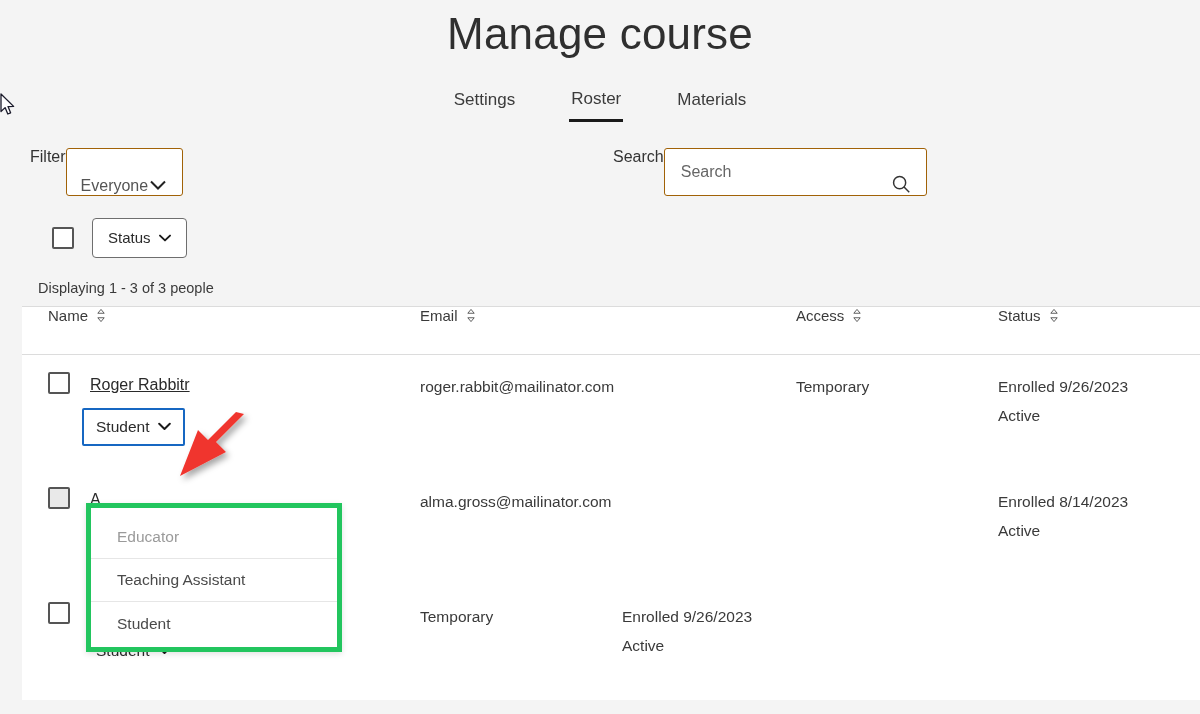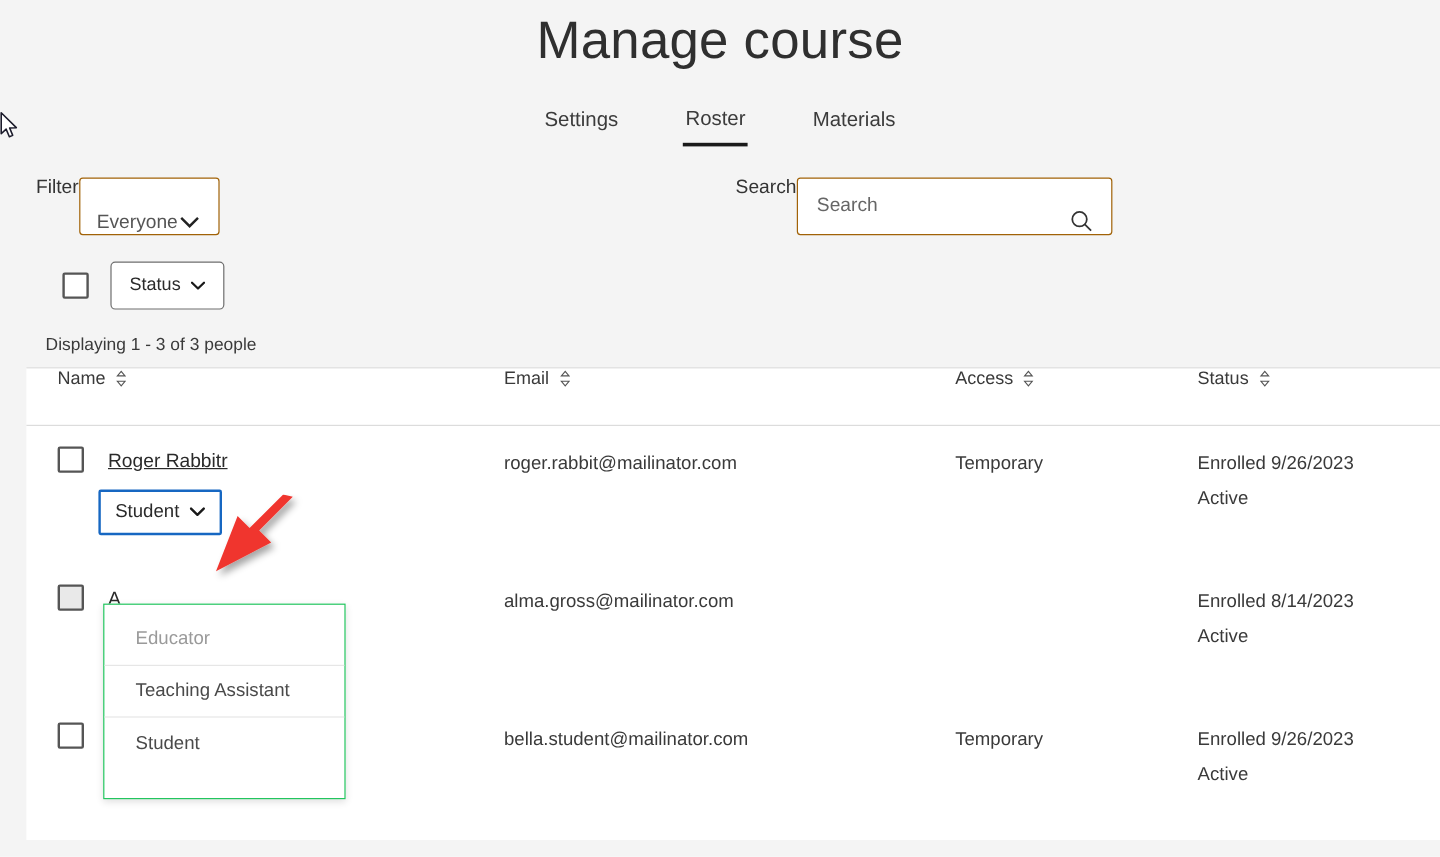--- a/index.html
+++ b/index.html
@@ -189,26 +189,26 @@
   .role-select.focused {
     border: 2px solid #1667c2;
   }
   .role-select.plain { padding: 2px 2px; margin-left: 44px; }
 
   
   .dropdown {
     position: absolute;
     left: 86px;
     top: 503px;
-    width: 202px;
-    background: #fff;
-    border: 1px solid #22c55e;
+    width: 256px;
+    background: #fff;
+    border: 5px solid #22c55e;
     box-shadow: 0 2px 6px rgba(0,0,0,.12);
     z-index: 40;
-    padding: 8px 0 24px 0;
+    padding: 8px 0 2px 0;
   }
   .dd-item {
     height: 43px;
     display: flex;
     align-items: center;
     padding-left: 26px;
     font-size: 15.5px;
     color: #4a4a4a;
     border-bottom: 1px solid #e6e6e6;
     cursor: pointer;
@@ -366,23 +366,20 @@
         <div class="cb"></div>
         <span class="name-text"></span>
       </div>
       <button class="role-select plain">
         <span>Student</span>
         <svg width="13" height="9" viewBox="0 0 13 9">
           <path d="M1.2 1.8 L6.5 7 L11.8 1.8" fill="none" stroke="#1a1a1a" stroke-width="2" stroke-linecap="round" stroke-linejoin="round"></path>
         </svg>
       </button>
     </div>
-    <div class="col-email">
-      <span class="cell-text">bella.student@mailinator.com</span>
-    </div>
     <div class="col-access">
       <span class="cell-text">Temporary</span>
     </div>
     <div class="col-status">
       <div class="cell-text">Enrolled 9/26/2023</div>
       <div class="cell-text">Active</div>
     </div>
   </div>
 
 </div>

